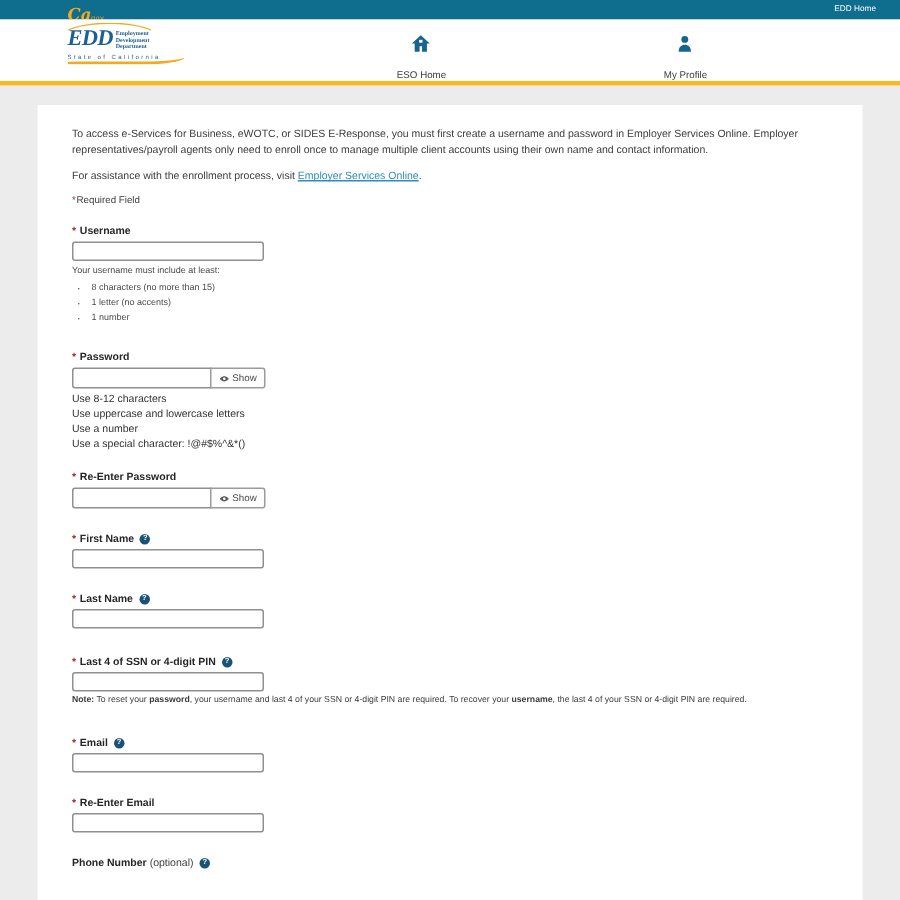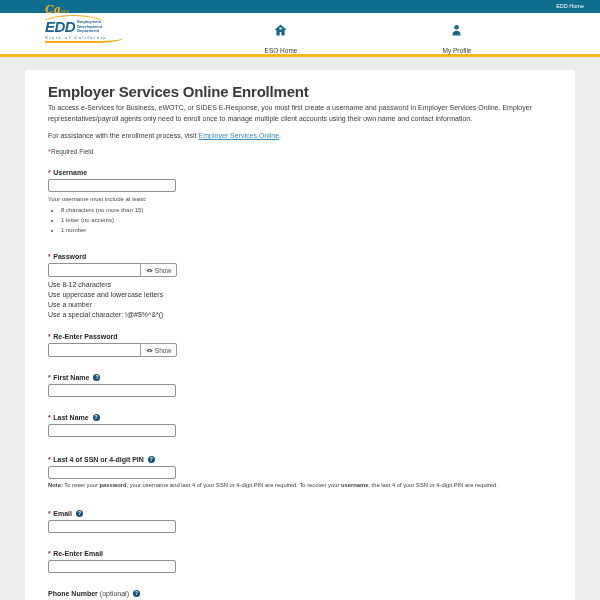--- a/index.html
+++ b/index.html
@@ -27,21 +27,21 @@
   .cagov-main { font-size: 11px; font-weight: bold; }
   .cagov-sub { font-size: 4.5px; font-style: normal; font-family: "Liberation Sans", sans-serif; letter-spacing: .5px; }
 
   
   .header {
     position: absolute; top: 13px; left: 0; right: 0; height: 44px;
     background: #ffffff;
     border-bottom: 3px solid #fdb81e;
   }
   .edd-logo { position: absolute; left: 45px; top: 6px; width: 78px; cursor: pointer; }
-  .edd-top { display: flex; align-items: flex-end; gap: 2px; position: relative; }
+  .edd-top { display: flex; align-items: flex-start; gap: 2px; position: relative; font-family: Liberation Serif, serif; }
   .edd-swoosh {
     position: absolute; left: -5px; top: -4px; width: 66px; height: 20px;
     border: 1.5px solid #f4aa1c; border-color: #f4aa1c transparent transparent transparent;
     border-radius: 50%;
   }
   .edd-acronym {
     font-size: 15px; font-weight: bold; font-style: italic;
     color: #1d5f95; line-height: 14px; letter-spacing: -0.5px;
   }
   .edd-dept { display: flex; flex-direction: column; padding-top: 1px; }
@@ -154,21 +154,20 @@
           <circle cx="12" cy="6" r="4.2" fill="#17648d"></circle>
           <path fill="#17648d" d="M4.5 21 c0-6 3.5-8.5 7.5-8.5 s7.5 2.5 7.5 8.5 Z"></path>
         </svg>
     </span>
     <span class="nav-label">My Profile</span>
   </div>
 </div>
 
 <div class="card">
 
-  <h1 class="page-title">Employer Services Online Enrollment</h1>
 
   <p class="intro">To access e-Services for Business, eWOTC, or SIDES E-Response, you must first create a username and password in Employer Services Online. Employer representatives/payroll agents only need to enroll once to manage multiple client accounts using their own name and contact information.</p>
 
   <p class="assist"><span>For assistance with the enrollment process, visit </span><a>Employer Services Online</a><span>.</span></p>
 
   <p class="required-note"><span class="req">*</span><span>Required Field</span></p>
 
   <div class="group mt12">
     <div class="field-label">
         <span class="req">*</span>

